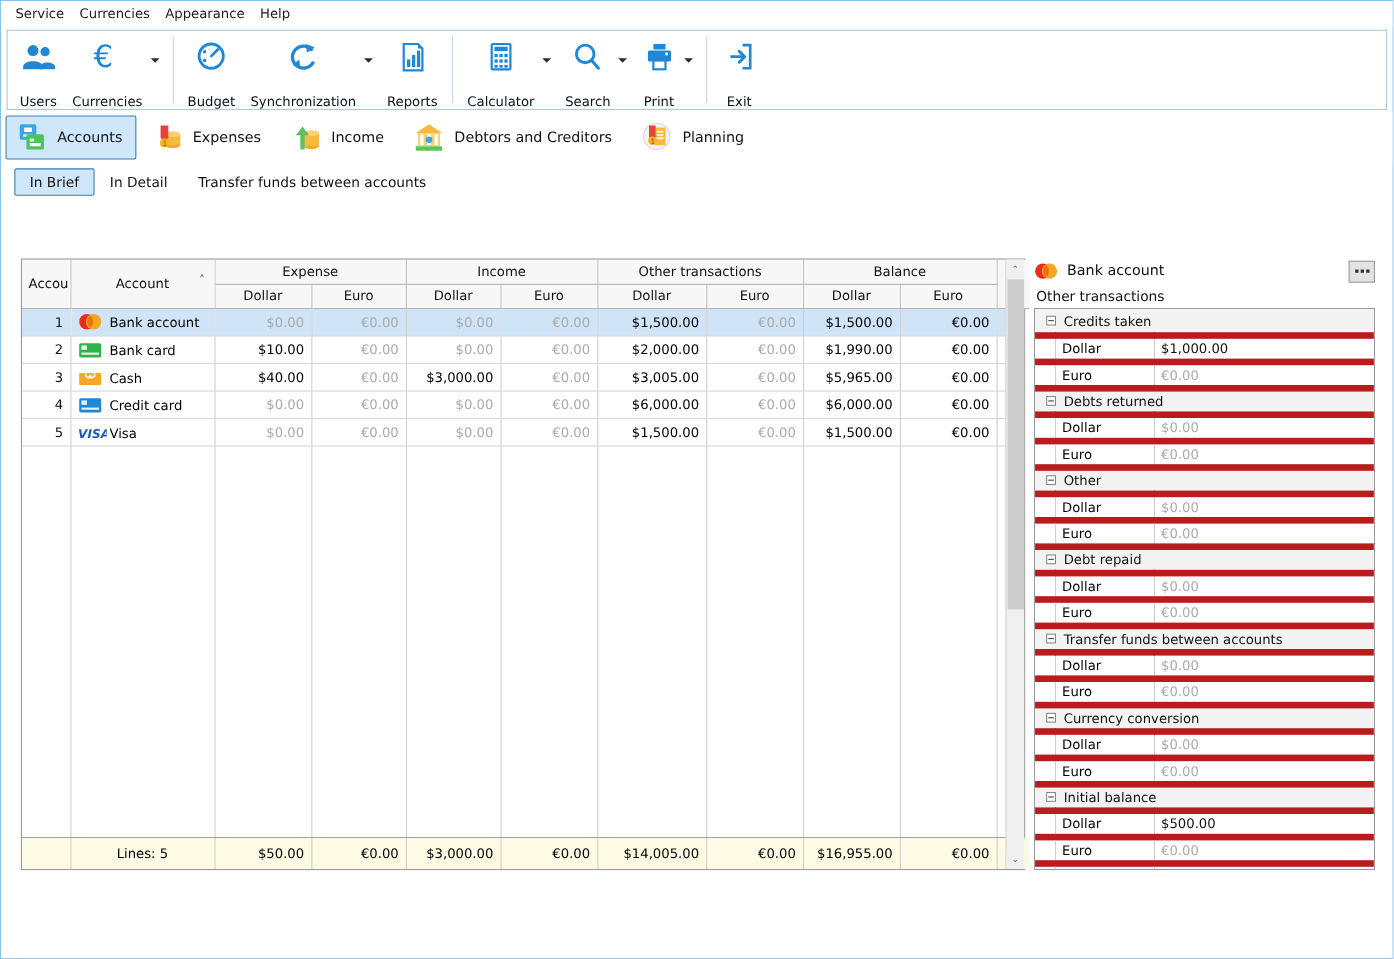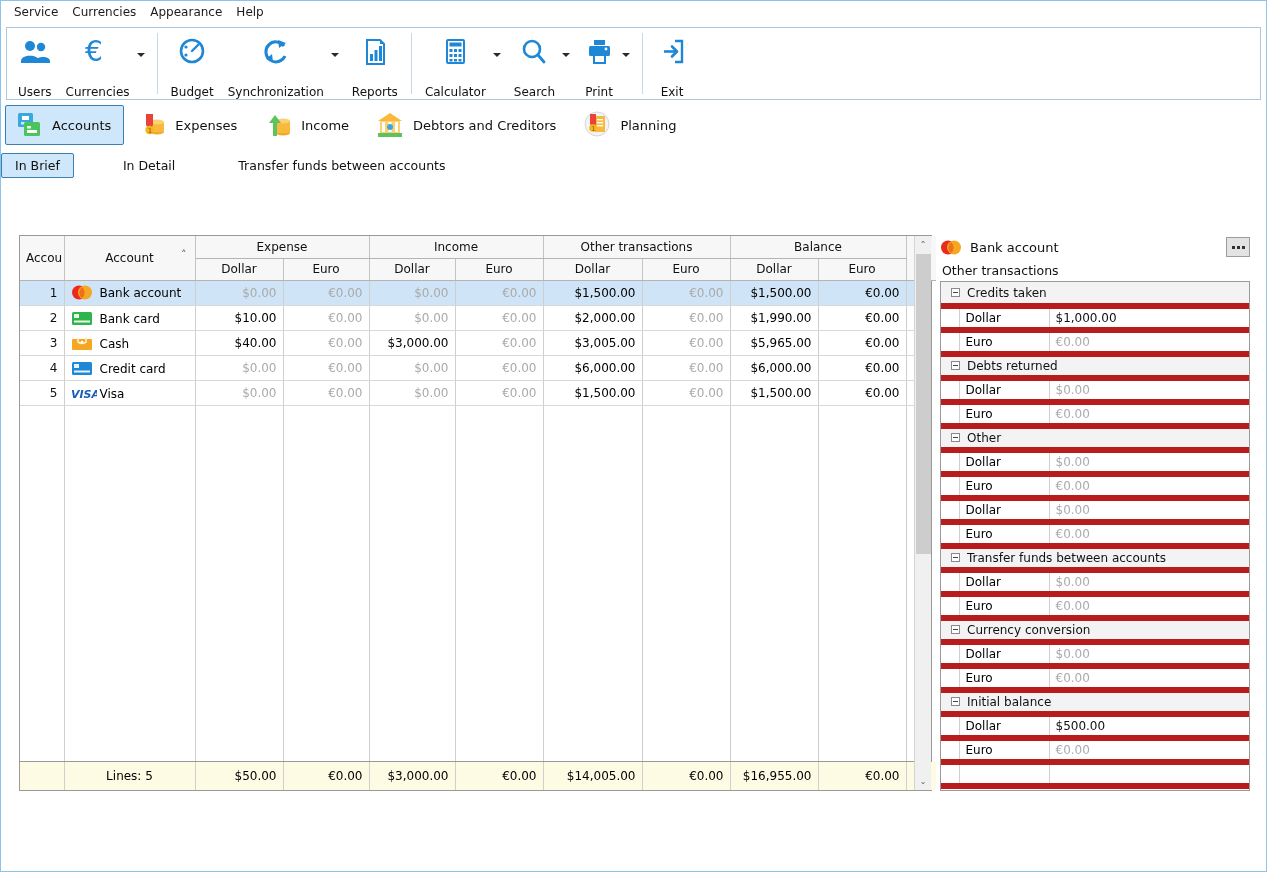--- a/index.html
+++ b/index.html
@@ -105,22 +105,21 @@
     background: #cfe7fa;
     border: 1px solid #3c7fb1;
   }
   .section .s-icon { width: 30px; height: 30px; margin-right: 8px; flex: 0 0 auto; position: relative; }
   .section .s-label { font-size: 13px; color: #111; }
 
   
   .subtabs {
     display: flex; align-items: center;
     height: 34px;
-    padding: 0 0;
-    gap: 35px;
+    padding: 0 12px;
   }
   .subtab {
     font-size: 12.5px; color: #111;
     padding: 5px 14px;
     border-radius: 2px;
     cursor: default;
     white-space: nowrap;
   }
   .subtab.active {
     background: #cfe7fa;
@@ -785,20 +784,23 @@
                 <td class="lbl-indent"></td>
                 <td class="lbl" style="padding-left: 6px;">Dollar</td>
                 <td class="val zero">$0.00</td>
               </tr>
               <tr>
                 <td class="lbl-indent"></td>
                 <td class="lbl" style="padding-left: 6px;">Euro</td>
                 <td class="val zero">€0.00</td>
               </tr>
               <tr>
+                <td class="grp" colspan="3"><i class="exp"></i><span>Debt repaid</span></td>
+              </tr>
+              <tr>
                 <td class="lbl-indent"></td>
                 <td class="lbl" style="padding-left: 6px;">Dollar</td>
                 <td class="val zero">$0.00</td>
               </tr>
               <tr>
                 <td class="lbl-indent"></td>
                 <td class="lbl" style="padding-left: 6px;">Euro</td>
                 <td class="val zero">€0.00</td>
               </tr>
               <tr>

